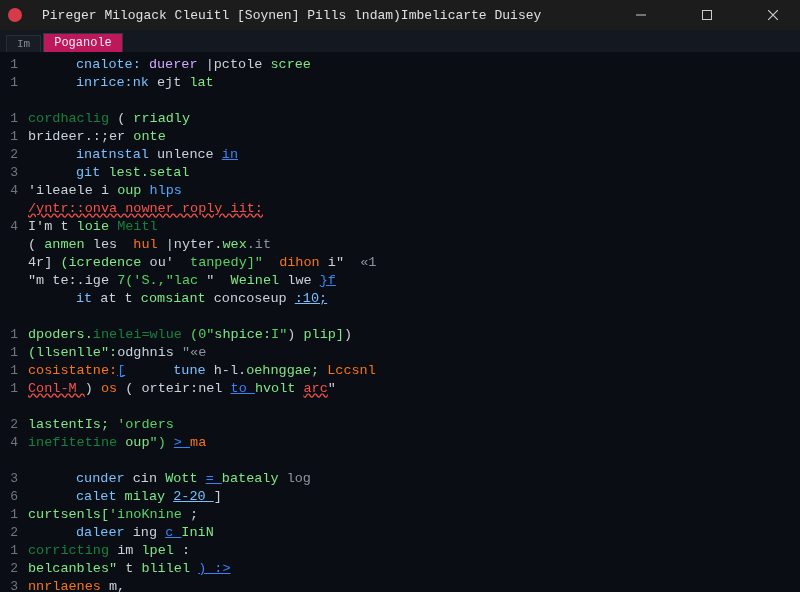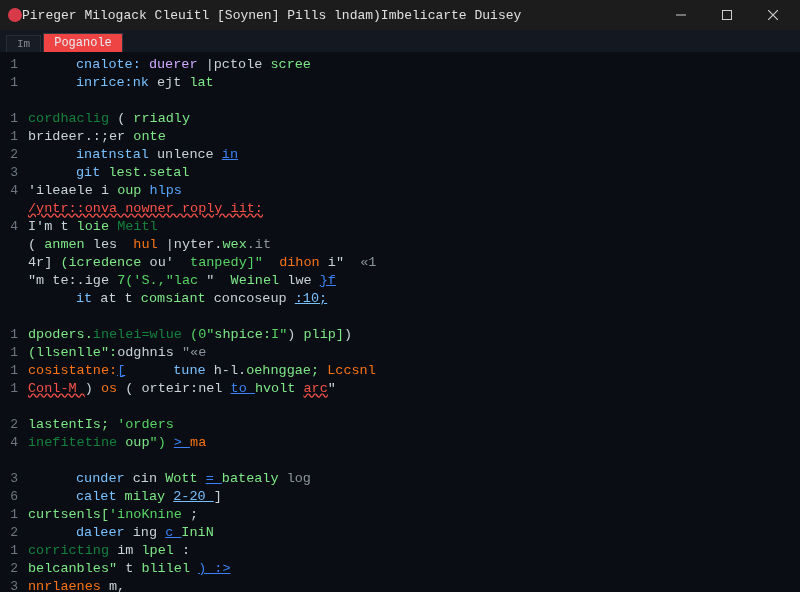--- a/index.html
+++ b/index.html
@@ -1,24 +1,24 @@
 <!DOCTYPE html>
 <html><head>
 <meta charset="utf-8">
 <style>
   * { margin: 0; padding: 0; box-sizing: border-box; }
   html, body { width: 800px; height: 592px; overflow: hidden; background: #2a2a2a; font-family: Consolas, 'Courier New', monospace; }
   .window { width: 800px; height: 592px; background: #0d1117; display: flex; flex-direction: column; }
-  .titlebar { height: 30px; background: #1c1c1c; display: flex; align-items: center; padding: 0 4px 0 8px; color: #ddd; font-size: 13px; gap: 0; }
+  .titlebar { height: 30px; background: #1c1c1c; display: flex; align-items: center; padding: 0 4px 0 8px; color: #ddd; font-size: 13px; gap: 20px; }
   .titlebar .icon-app { width: 14px; height: 14px; border-radius: 50%; background: #d73a49; display: inline-block; flex-shrink: 0; }
   .titlebar .title { flex: 1; white-space: nowrap; overflow: hidden; color: #e0e0e0; font-size: 13px; }
   .winbtn { width: 46px; height: 30px; display: inline-flex; align-items: center; justify-content: center; color: #ccc; font-size: 12px; cursor: pointer; }
   .tabbar { height: 22px; background: #141820; display: flex; align-items: flex-end; padding-left: 6px; gap: 2px; }
   .tab { padding: 2px 10px; font-size: 12px; color: #b0b6c0; background: #1b2028; border-top: 1px solid #30363d; border-left: 1px solid #30363d; border-right: 1px solid #30363d; cursor: pointer; }
-  .tab.active { background: #ef4444; color: #e6edf3; }
+  .tab.active { background: #be185d; color: #e6edf3; }
   .tab.small { font-size: 11px; opacity: .7; }
   .editor { flex: 1; display: flex; overflow: hidden; background: #0a0e14; }
   .gutter { width: 22px; padding: 4px 4px 0 0; text-align: right; color: #6e7681; font-size: 13px; line-height: 18px; user-select: none; }
   .code { flex: 1; padding: 4px 0 0 6px; font-size: 13.5px; line-height: 18px; white-space: pre; color: #c9d1d9; }
   .ln { height: 18px; }
   .cl { height: 18px; }
   .kw  { color: #79c0ff; margin-left: 48px; }
   .fn  { color: #15803d; }
   .str { color: #56d364; }
   .cm  { color: #8b949e; }

